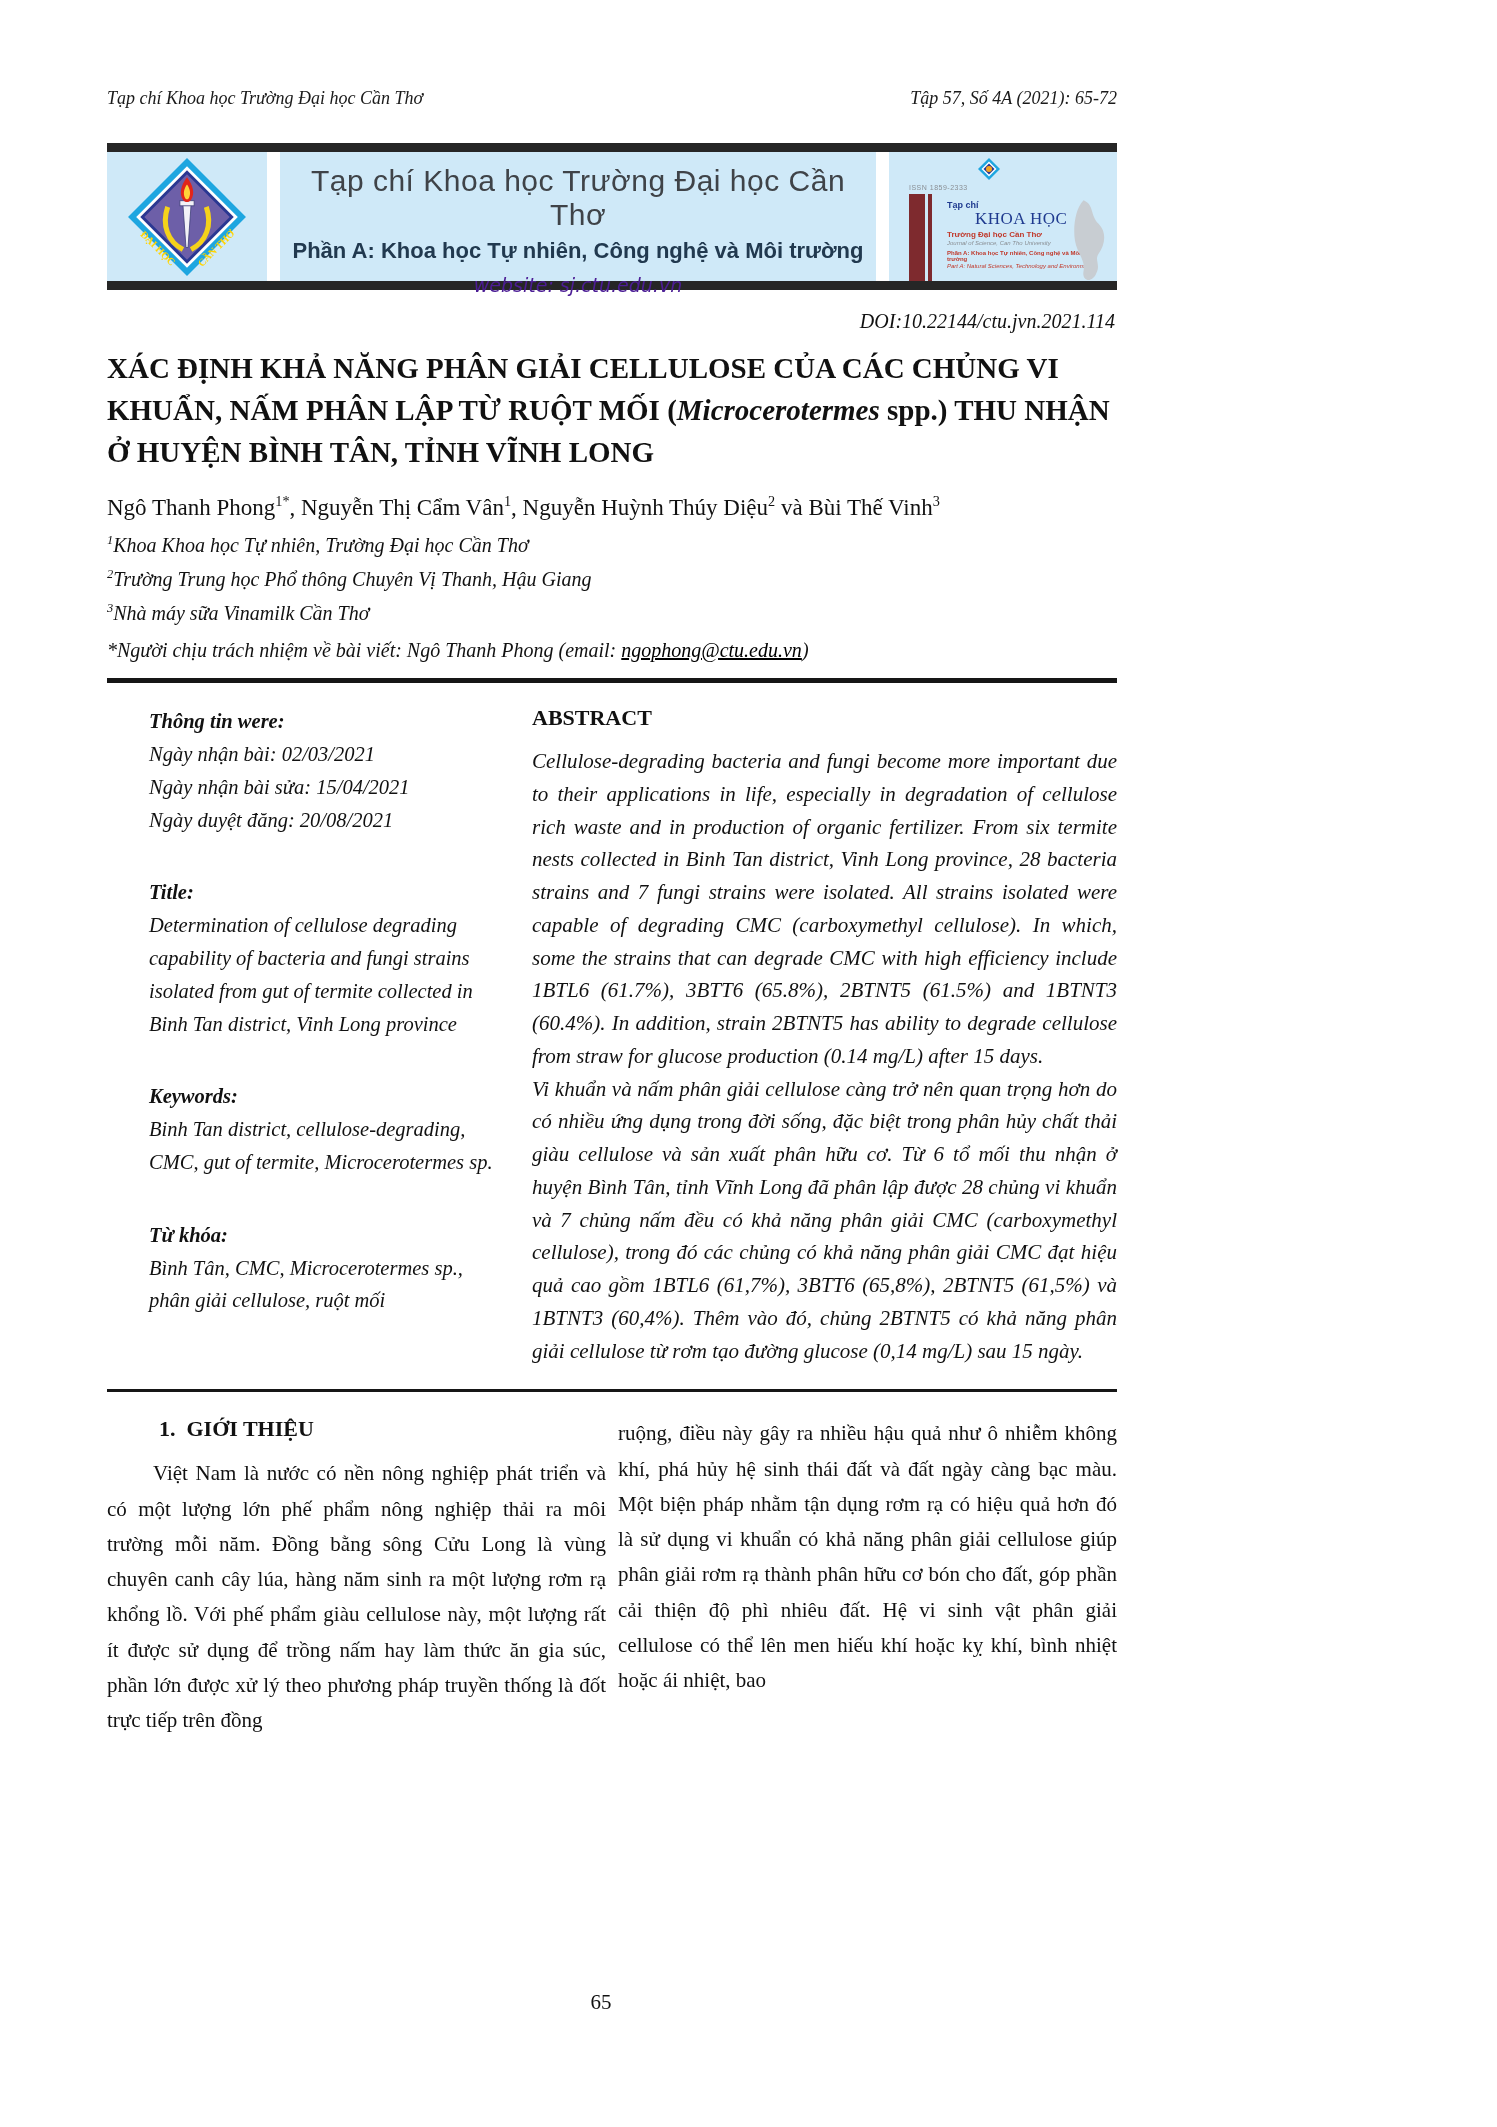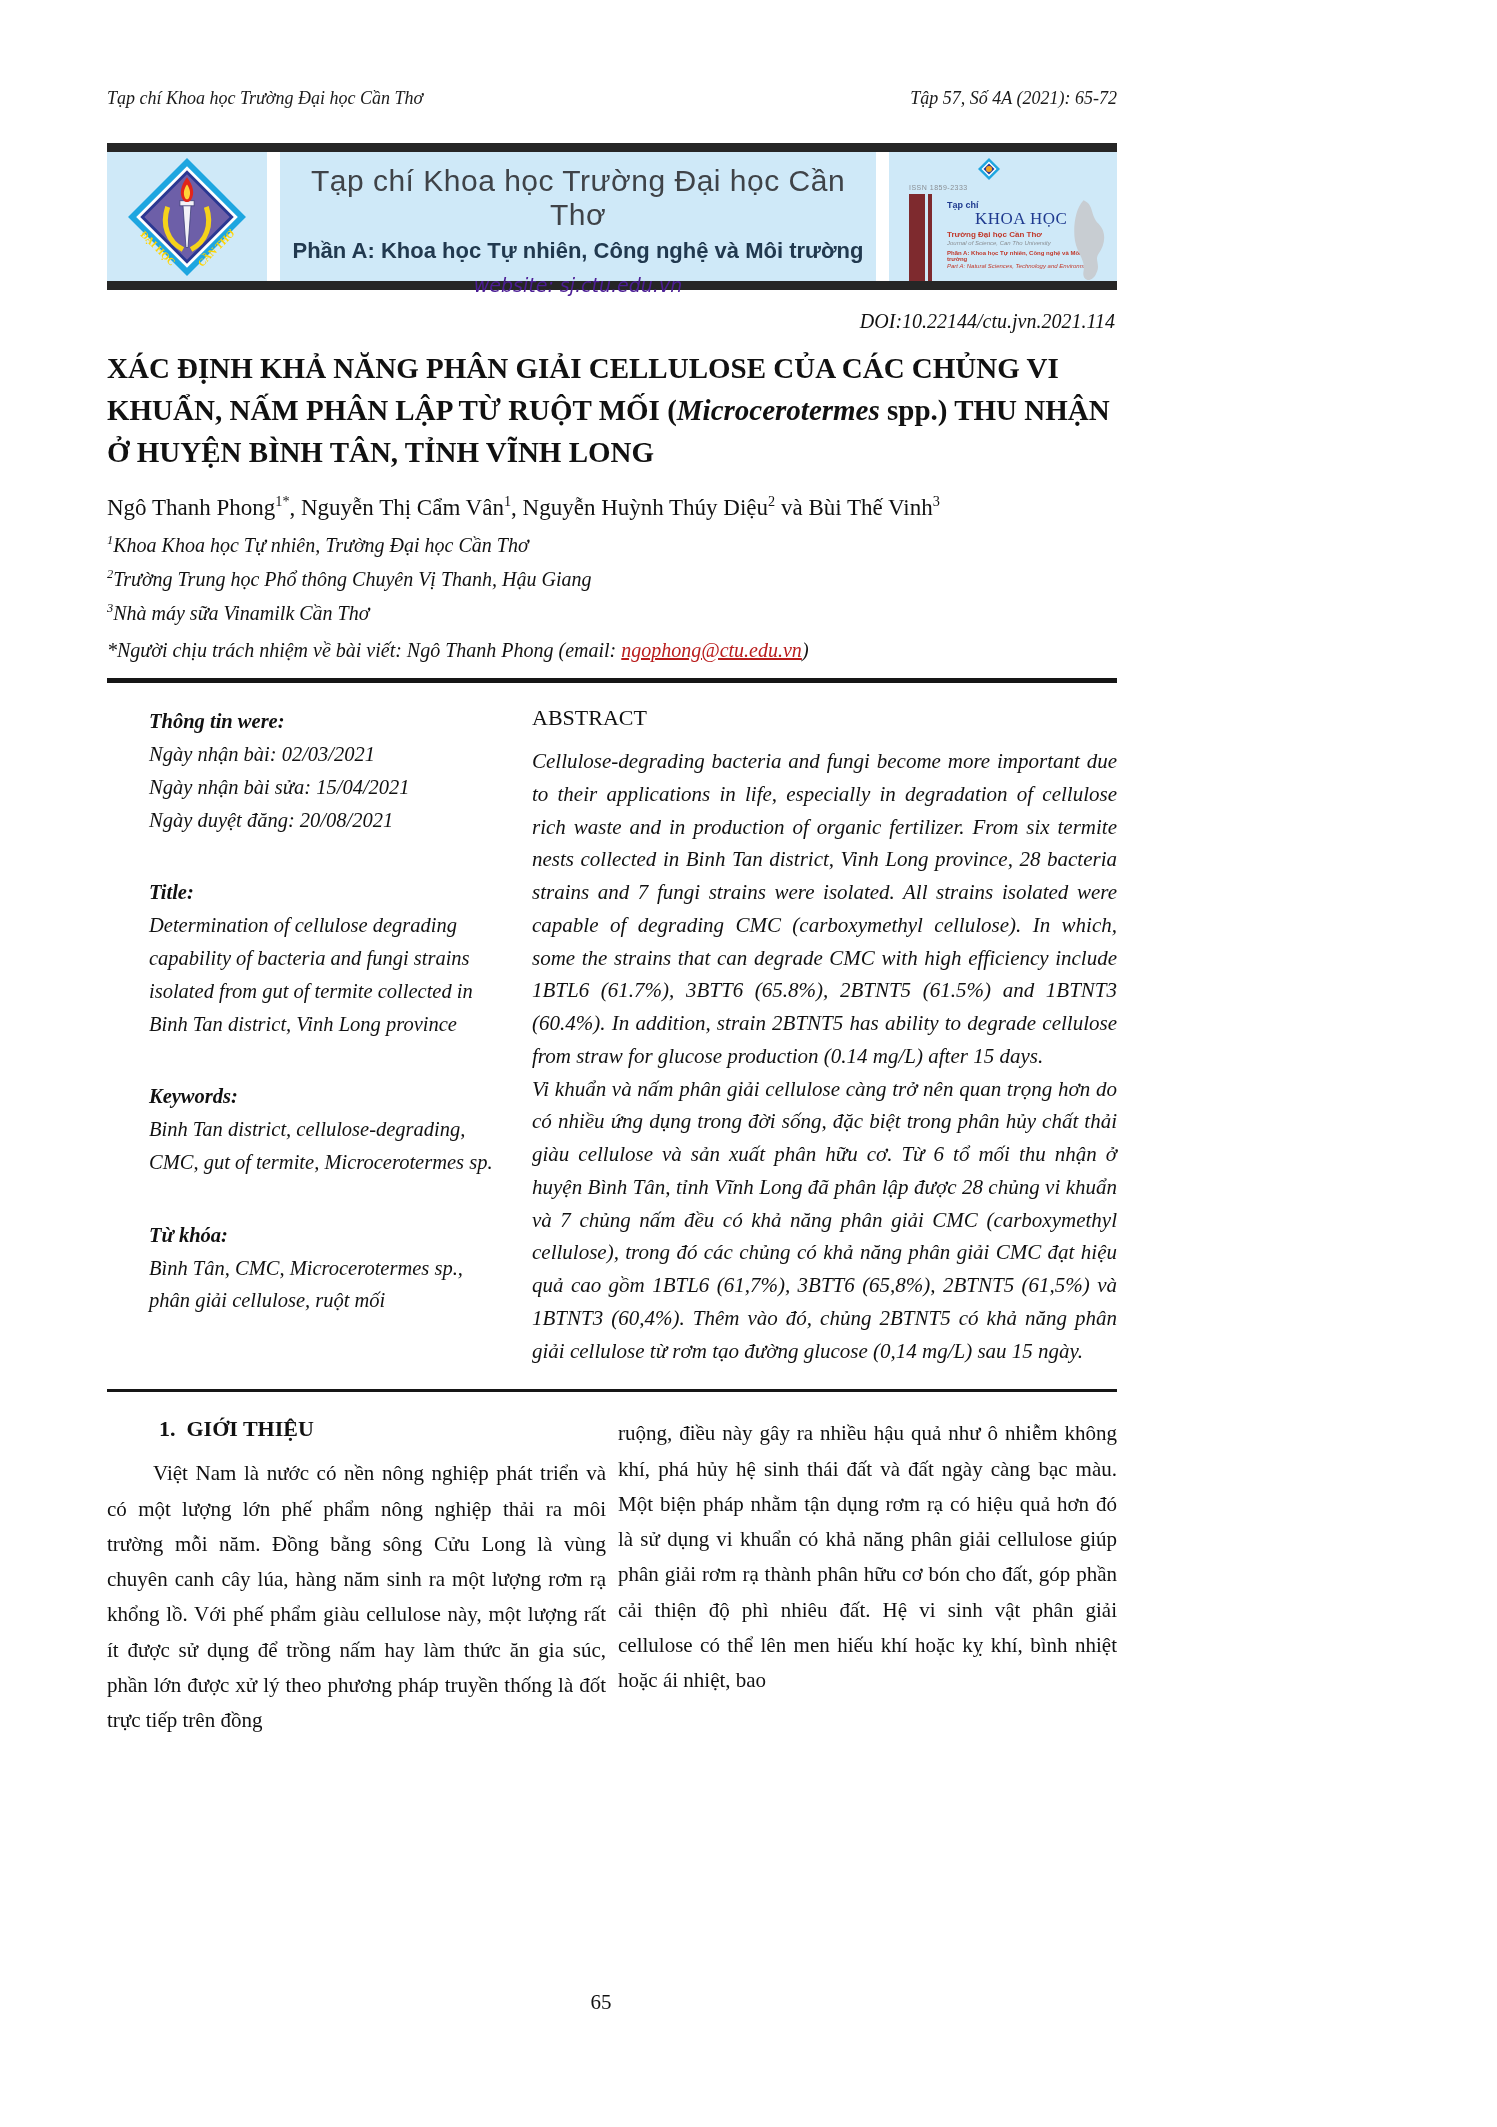--- a/index.html
+++ b/index.html
@@ -34,32 +34,32 @@
   .cover-map { position:absolute; right:4px; top:46px; }
 
   
   .doi { text-align:right; font-style:italic; font-size:20px; margin:20px 2px 10px 0; }
   .article-title { font-size:29px; font-weight:bold; line-height:1.45; max-width:1300px; margin-top:14px; }
   .authors { font-size:23px; margin-top:22px; }
   .authors sup, .affil sup { font-size:0.62em; vertical-align:super; line-height:0; }
   .affiliations { margin-top:14px; }
   .affil { font-style:italic; font-size:20px; line-height:1.0; margin-top:14px; }
   .correspondence { font-style:italic; font-size:20px; margin-top:16px; }
-  .correspondence a { color:#b91c1c; text-decoration:underline; }
+  .correspondence a { color:#000000; text-decoration:underline; }
 
   .rule-thick { border:none; border-top:5px solid #161616; margin-top:16px; }
   .rule-thin  { border:none; border-top:3px solid #161616; margin-top:22px; }
 
   
   .info-grid { display:grid; grid-template-columns:425px 1fr; padding-top:22px; }
   .info-col { padding-left:42px; padding-right:30px; font-style:italic; font-size:20.5px; line-height:1.6; }
   .info-heading { font-weight:bold; }
   .info-block { margin-bottom:40px; }
   .abstract-col { font-size:21px; }
-  .abs-heading { font-weight:normal; font-size:22px; margin-bottom:14px; }
+  .abs-heading { font-weight:bold; font-size:22px; margin-bottom:14px; }
   .abs-heading.vi { font-style:italic; margin-top:18px; }
   .abs-text { font-style:italic; text-align:justify; line-height:1.56; }
 
   
   .body-grid { display:grid; grid-template-columns:1fr 1fr; column-gap:12px; padding-top:24px; font-size:21px; }
   .sec-heading { font-weight:bold; font-size:22px; padding-left:52px; white-space:pre-wrap; margin-bottom:14px; }
   .body-par { text-align:justify; line-height:1.68; }
   .body-par.indent { text-indent:46px; }
 
   .page-number { position:absolute; left:0; right:0; bottom:112px; text-align:center; font-size:21px; }

